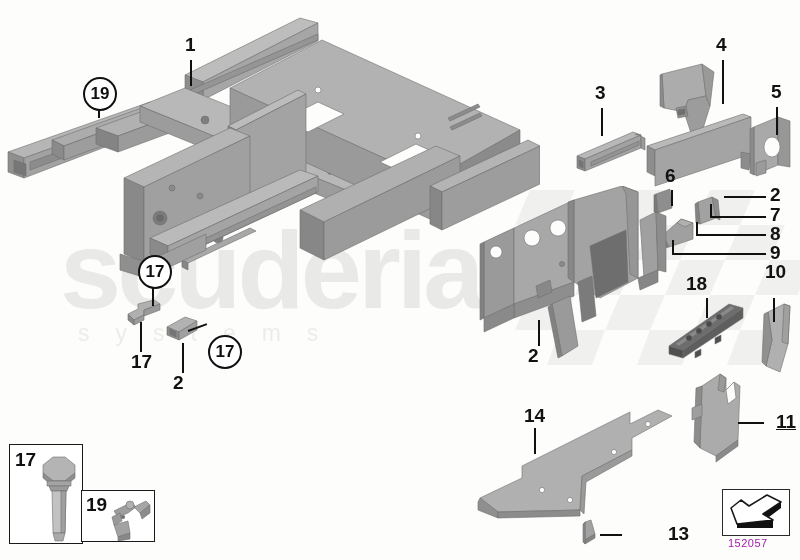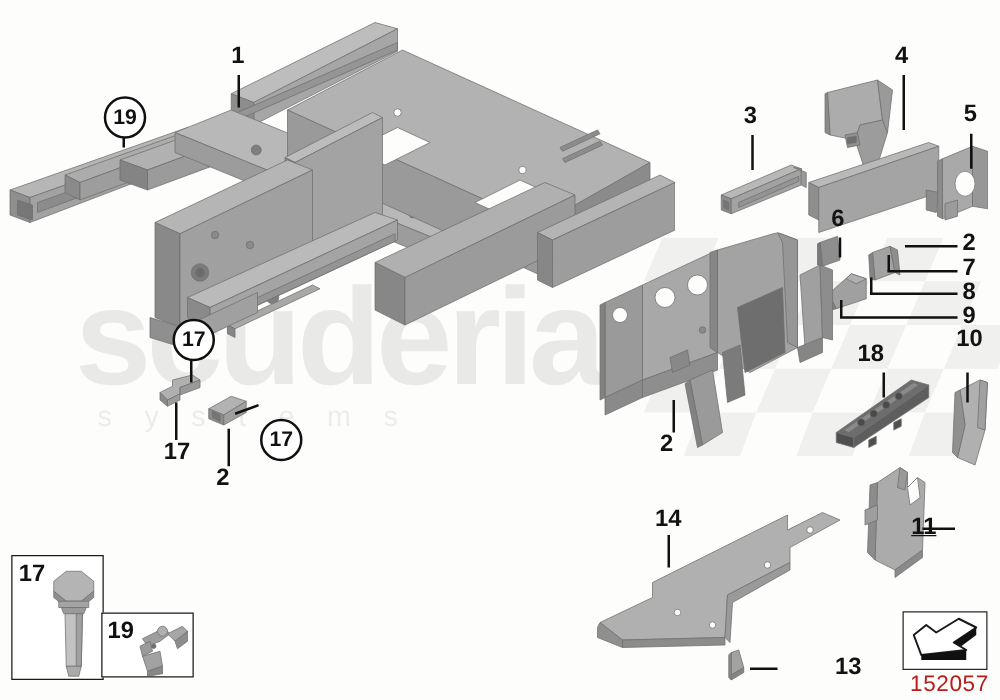--- a/index.html
+++ b/index.html
@@ -38,21 +38,21 @@
   .lead{position:absolute;background:#111;}
   .lead.v{width:1.6px;}
   .lead.h{height:1.6px;}
 
   
   .legend{position:absolute;border:1.4px solid #1a1a1a;background:#fff;}
   .legend .lbl{position:absolute;font-size:19px;font-weight:700;color:#111;}
 
   
   .dirbox{position:absolute;border:1.2px solid #2a2a2a;background:#fff;}
-  .diagid{position:absolute;font-size:18px;color:#b91c1c;letter-spacing:.5px;}
+  .diagid{position:absolute;font-size:11px;color:#a21caf;letter-spacing:.5px;}
 
   svg{display:block;}
   .p{stroke:#6f6f6f;stroke-width:.6;stroke-linejoin:round;}
 </style>
 </head>
 <body>
 
 <div id="stage">
 
   <div class="wm wm-word">scuderia</div>
@@ -359,21 +359,21 @@
   <div class="num" style="left:185px;top:35px;">1</div>
   <div class="num" style="left:770px;top:185px;">2</div>
   <div class="num" style="left:595px;top:83px;">3</div>
   <div class="num" style="left:716px;top:35px;">4</div>
   <div class="num" style="left:771px;top:82px;">5</div>
   <div class="num" style="left:665px;top:166px;">6</div>
   <div class="num" style="left:770px;top:205px;">7</div>
   <div class="num" style="left:770px;top:224px;">8</div>
   <div class="num" style="left:770px;top:243px;">9</div>
   <div class="num" style="left:765px;top:262px;">10</div>
-  <div class="num" style="left:729px;top:412px;text-decoration:underline;">11</div>
+  <div class="num" style="left:776px;top:412px;text-decoration:underline;">11</div>
   <div class="num" style="left:528px;top:346px;">2</div>
   <div class="num" style="left:624px;top:524px;margin-left:44px;">13</div>
   <div class="num" style="left:524px;top:406px;">14</div>
   <div class="num" style="left:173px;top:373px;">2</div>
   <div class="num" style="left:131px;top:352px;">17</div>
   <div class="num" style="left:686px;top:274px;">18</div>
 
   <div class="circnum" style="left:138px;top:255px;">17</div>
   <div class="circnum" style="left:208px;top:335px;">17</div>
   <div class="circnum" style="left:83px;top:77px;">19</div>

